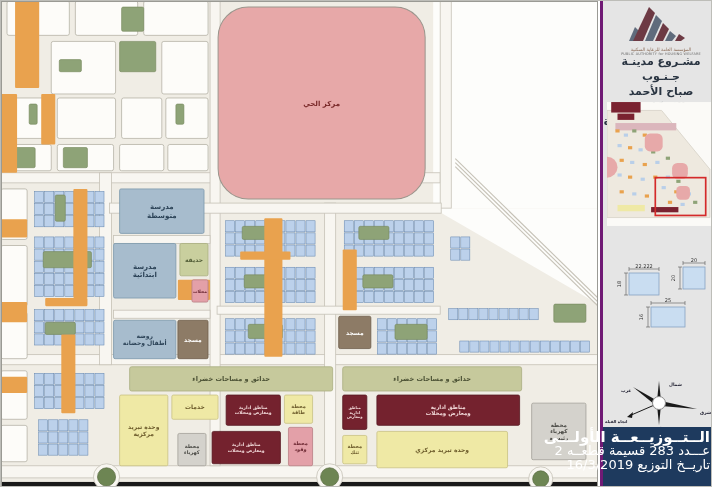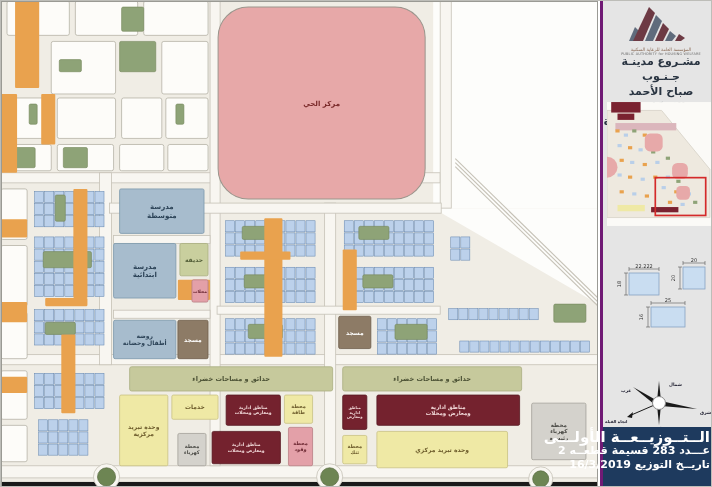--- a/index.html
+++ b/index.html
@@ -14,21 +14,21 @@
   .org-en{font-size:3.4px;color:#6a6a6a;line-height:5px;letter-spacing:.2px;}
   .title{position:absolute;top:53px;left:0;width:100%;text-align:center;direction:rtl;
          font-weight:bold;font-size:11px;line-height:15px;color:#2a3542;}
   .keymap{position:absolute;top:101px;left:4px;width:105px;height:126px;}
   .plot-types{position:absolute;top:250px;left:0;width:113px;height:86px;}
   .ptype{position:absolute;}
   .compass{position:absolute;top:378px;left:0;width:113px;height:50px;}
   .infobox{position:absolute;top:426px;left:0;width:113px;height:61px;background:#1e3a5e;
            color:#ffffff;direction:rtl;box-sizing:border-box;padding:3px 6px 0 2px;}
   .infobox .l0{font-size:15px;font-weight:bold;letter-spacing:.5px;line-height:14px;white-space:nowrap;}
-  .infobox .ln{font-size:11px;font-weight:bold;line-height:14px;white-space:nowrap;}
+  .infobox .ln{font-size:13px;font-weight:normal;line-height:14px;white-space:nowrap;}
 </style>
 </head>
 <body>
 
 <div class="page">
 
   <div class="map-area">
     <svg id="map-svg" width="597" height="487" viewBox="0 0 594 482" preserveAspectRatio="none">
         <rect x="430" y="0" width="164" height="205" fill="#fdfdfb"></rect>
         <polygon points="430,205 594,205 594,300" fill="#fdfdfb" stroke="none" stroke-width="0.8"></polygon>

